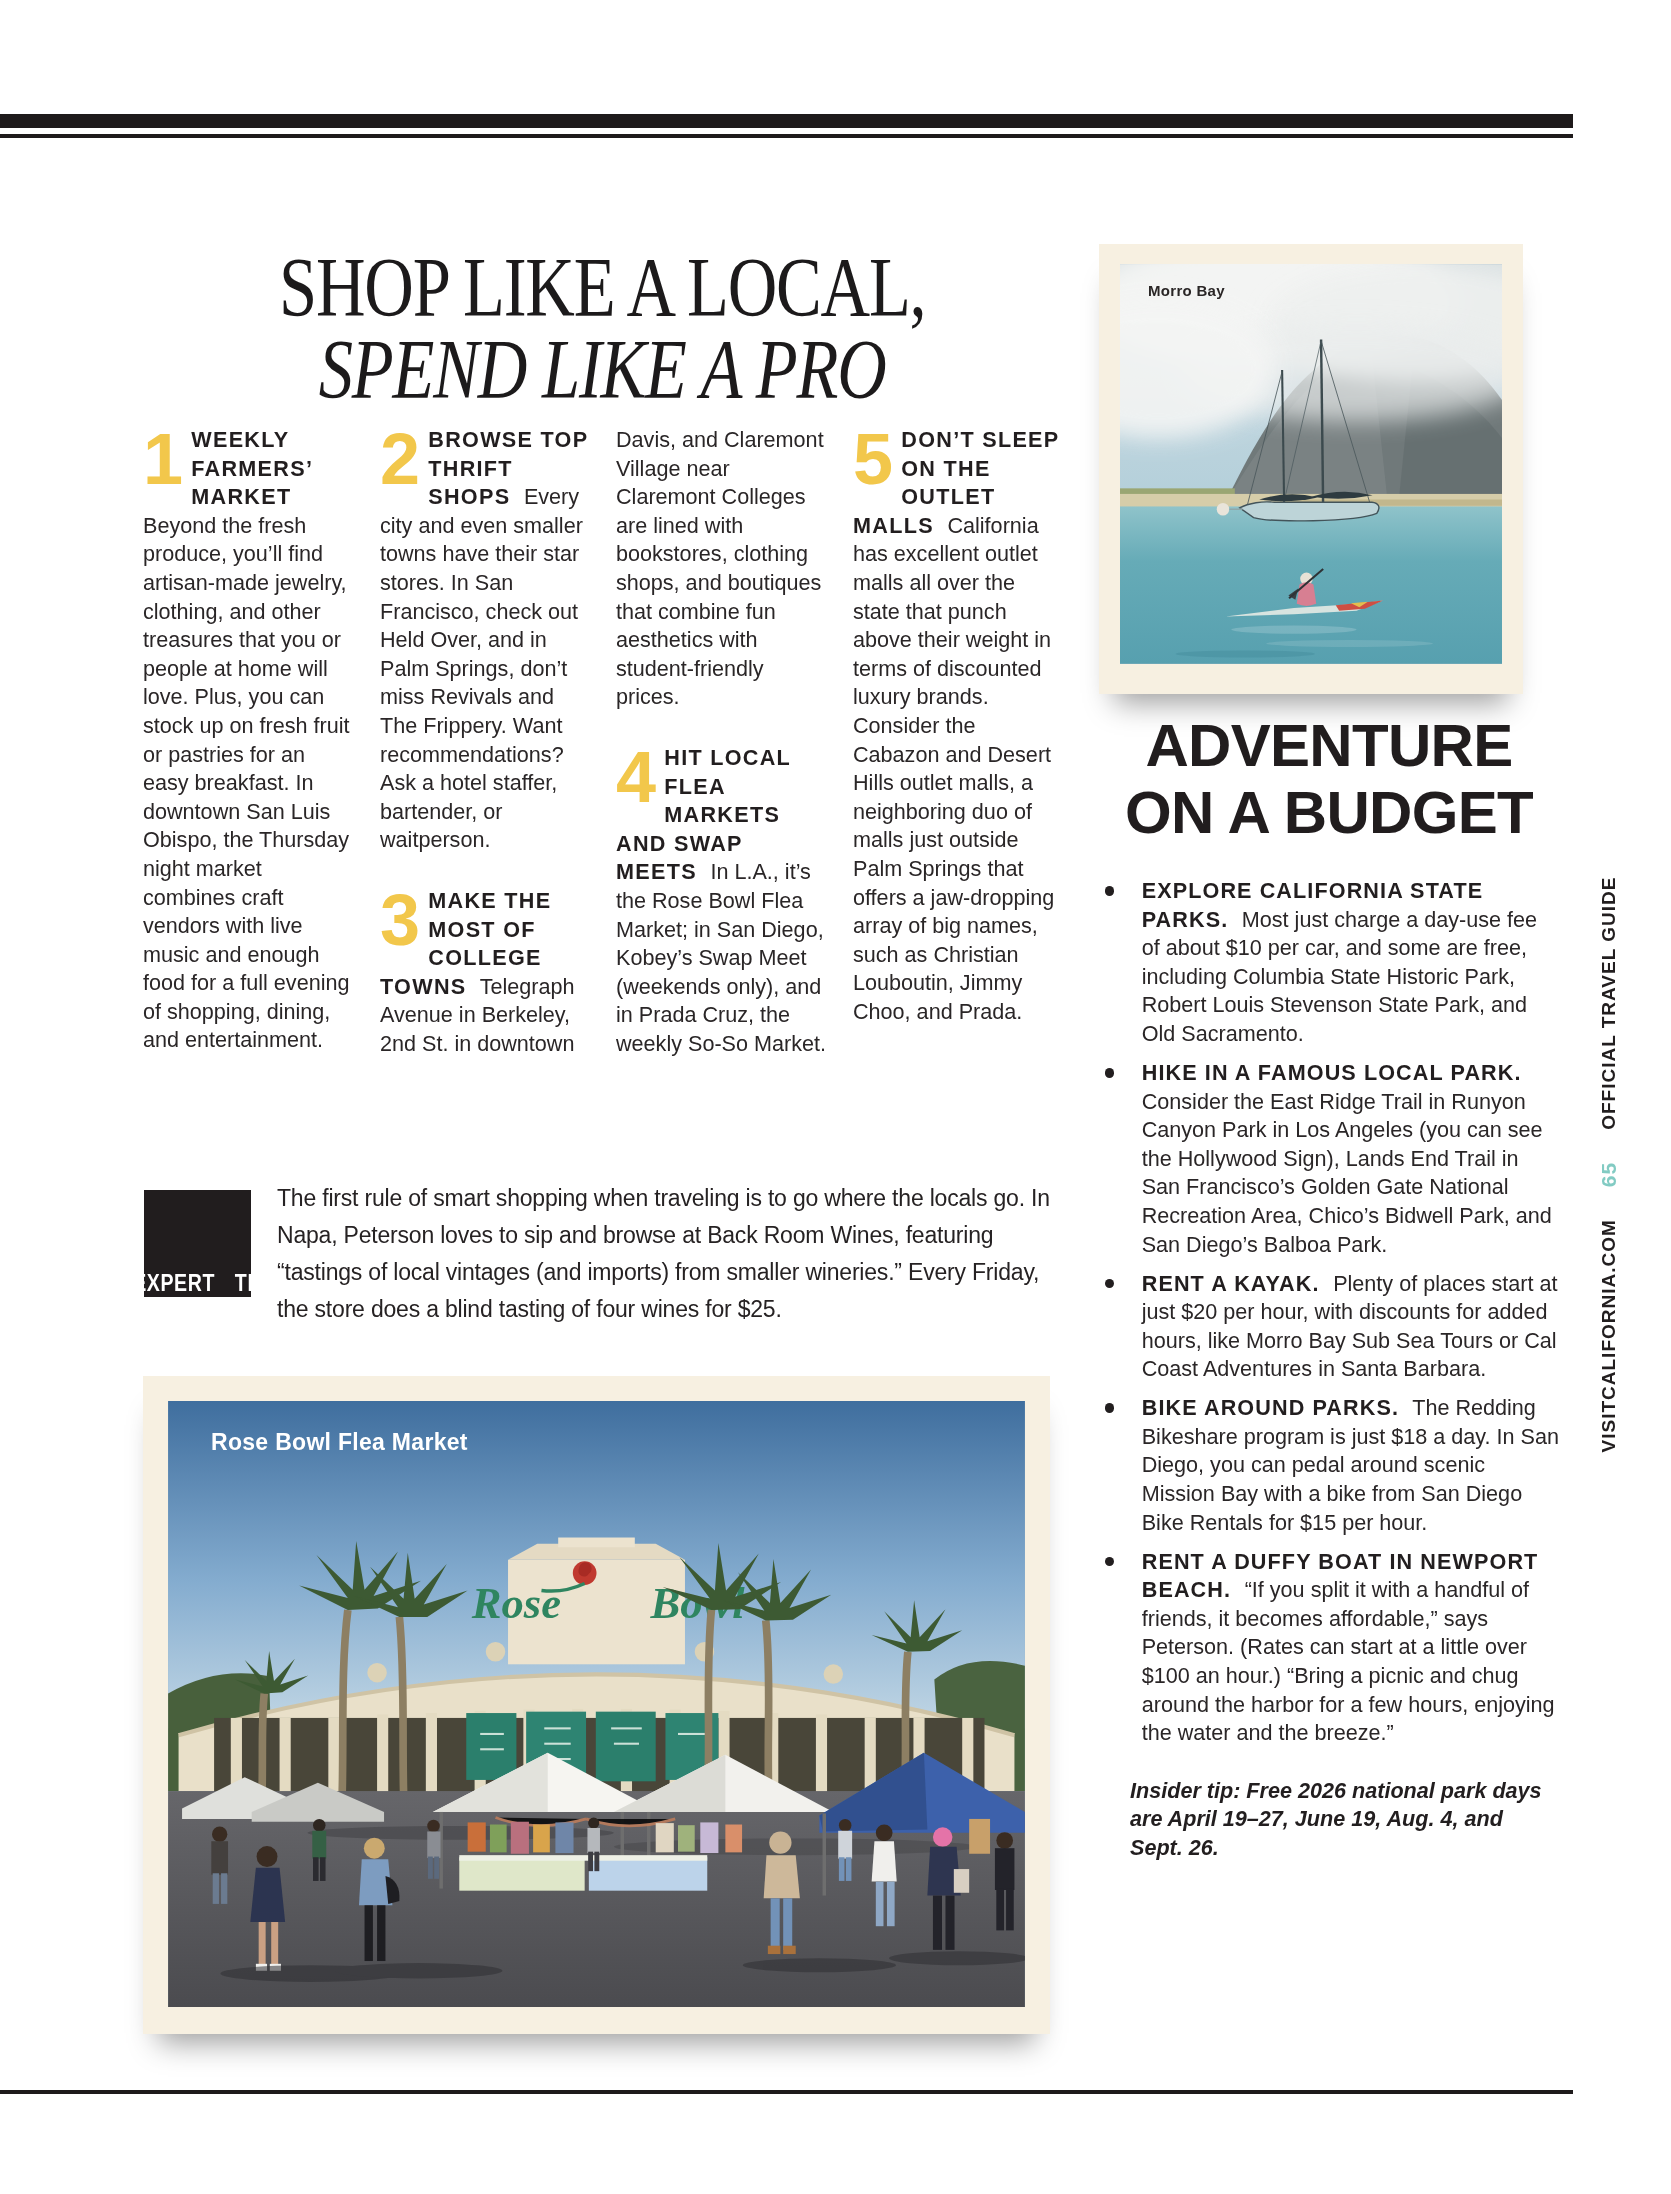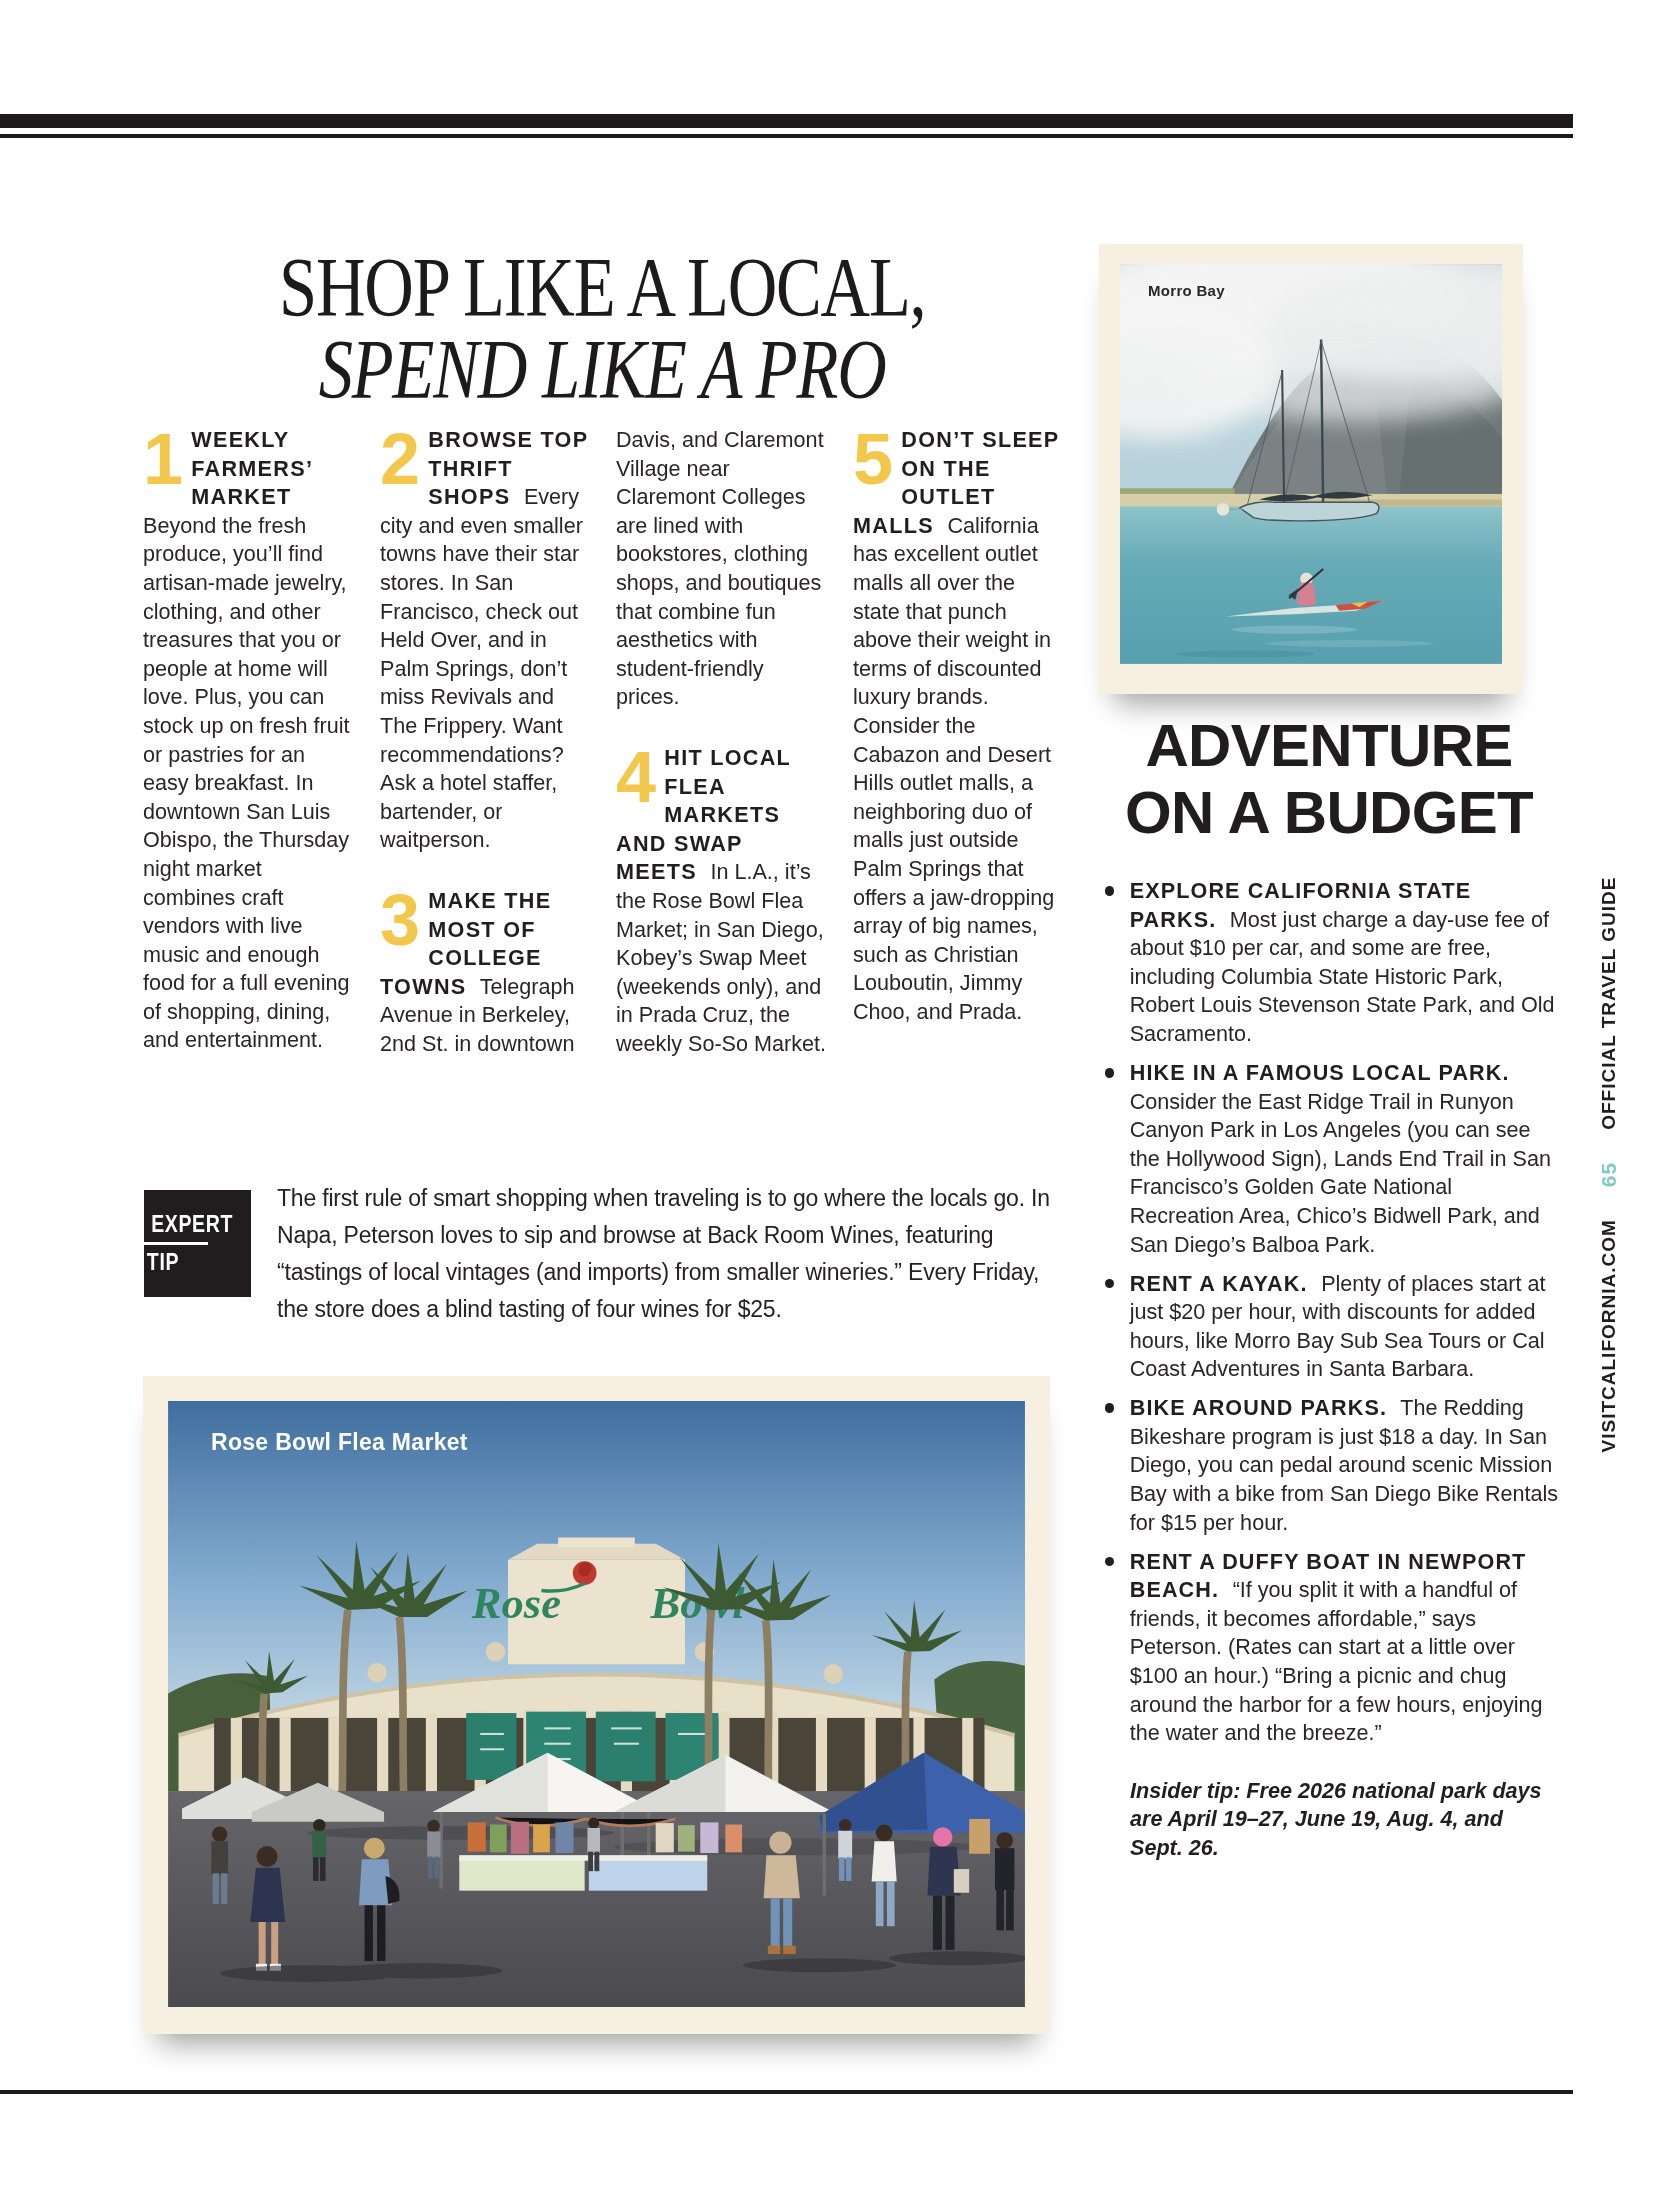--- a/index.html
+++ b/index.html
@@ -27,32 +27,32 @@
   .cont-par{margin:0 0 32px 0;}
 
   
   .polaroid{background:#f7f0e1;box-shadow:0 24px 28px -15.3px rgba(0,0,0,.38);}
   .photo{position:absolute;overflow:hidden;background:#9db8c6;}
   .photo svg{display:block;}
   .photo-label{position:absolute;font-weight:700;letter-spacing:0.3px;}
 
   
   .etip-box{left:144px;top:1190px;width:107px;height:107px;background:#211d1e;color:#ffffff;
-            display:flex;flex-direction:column;align-items:flex-start;justify-content:center;gap:4.9px;}
+            display:flex;flex-direction:row;align-items:flex-end;justify-content:center;gap:4.9px;}
   .etip-box .l1{font-size:23px;font-weight:700;letter-spacing:0.7px;transform:scaleX(.85);}
   .etip-box .sep{width:64px;height:2.1px;background:#ffffff;}
   .etip-box .l2{font-size:23px;font-weight:700;letter-spacing:0.7px;transform:scaleX(.85);}
   .etip-text{left:277px;top:1180px;width:777px;font-size:23px;line-height:37px;font-weight:400;
              letter-spacing:-0.2px;color:#262223;}
 
   
   .sidebar{left:1099px;top:712px;width:460px;}
   .sb-head{text-align:center;font-weight:700;color:#211d1e;font-size:60px;line-height:67px;
            letter-spacing:-0.7px;margin:0 0 31px 0;}
-  .bullet{display:flex;margin:0 0 10.4px 0;}
+  .bullet{display:flex;margin:0 0 10.4px 0;gap:12px;}
   .bullet .dot{flex:0 0 auto;width:9.8px;height:9.8px;border-radius:50%;background:#221e1f;
                margin:9px 15.3px 0 5.6px;}
   .bullet-text{font-size:21.6px;line-height:28.6px;color:#2a2627;}
   .b-head{font-weight:700;letter-spacing:1.1px;color:#221e1f;margin-right:.35em;}
   .insider{margin:29px 0 0 31px;font-size:21.6px;line-height:28.6px;font-weight:700;font-style:italic;
            color:#221e1f;}
 
   
   .vfoot{left:1330px;top:1149px;width:557px;height:31px;transform:rotate(-90deg);
          display:flex;align-items:center;justify-content:center;gap:32px;

